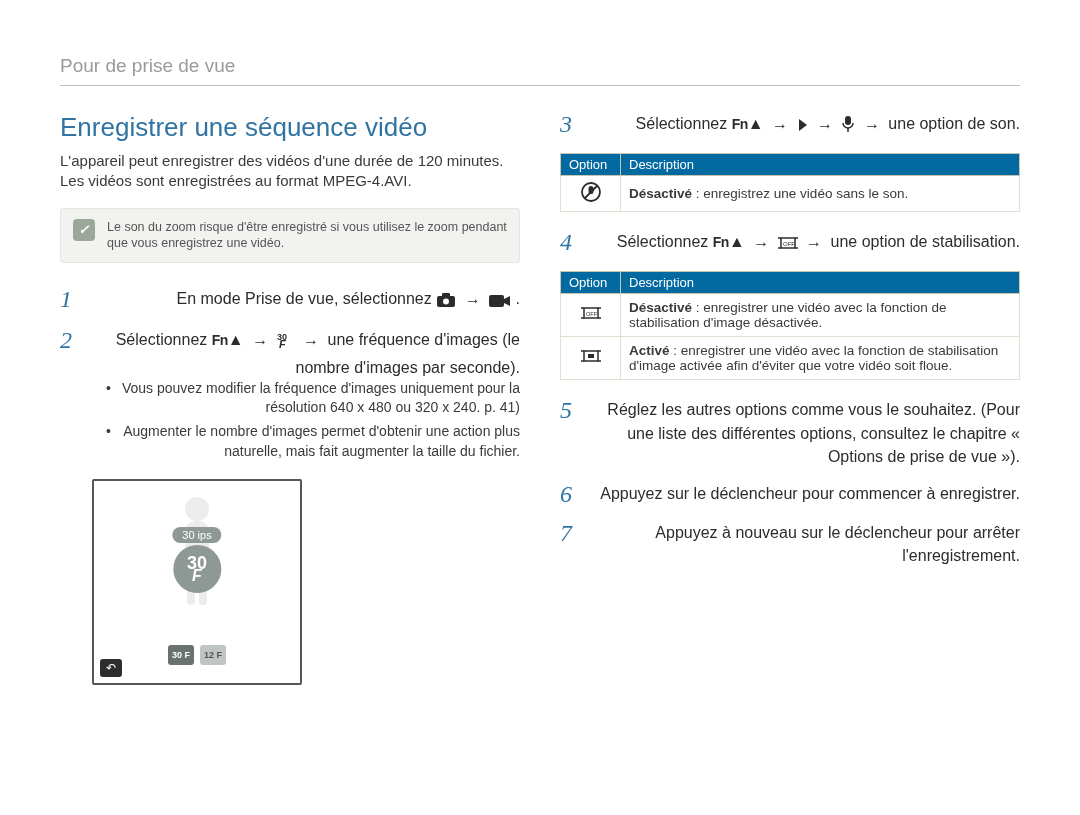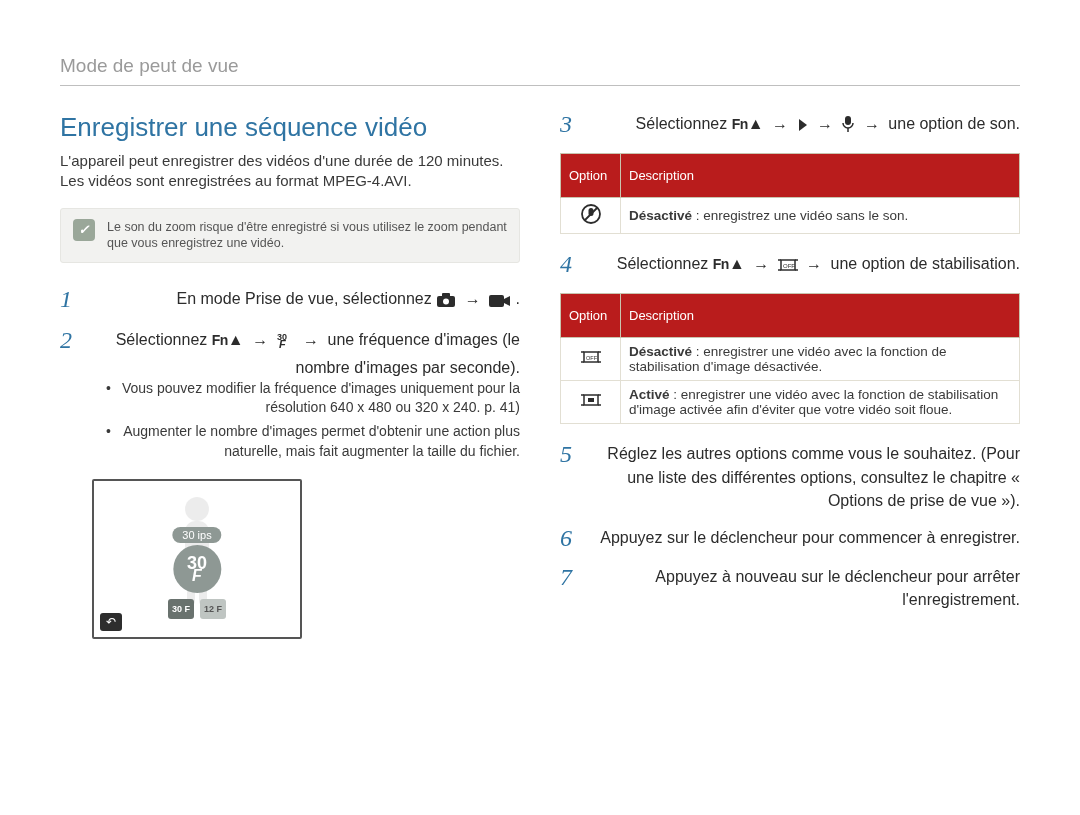--- a/index.html
+++ b/index.html
@@ -17,47 +17,47 @@
   .step { display: flex; gap: 12px; margin-bottom: 14px; }
   .step-num { font-size: 24px; color: #2f74a3; font-style: italic; font-family: Georgia, 'Times New Roman', serif; flex: 0 0 20px; line-height: 1.05; }
   .step-body { font-size: 16px; color: #2c2c2c; line-height: 1.45; flex: 1; text-align: right; }
   ul.bullets { list-style: none; padding-left: 14px; }
   ul.bullets li { position: relative; padding-left: 12px; font-size: 14px; color: #3a3a3a; line-height: 1.4; margin-bottom: 4px; }
   ul.bullets li::before { content: "•"; position: absolute; left: 0; top: 0; color: #3a3a3a; }
   .ico-fn { font-weight: bold; font-size: 14px; letter-spacing: -0.5px; }
   .arrow { display: inline-block; margin: 0 4px; }
   .svgicon { display: inline-block; vertical-align: -4px; }
 
-  .screenshot { width: 210px; height: 160px; border: 2px solid #555; border-radius: 2px; background: #fff; position: relative; margin: 14px 0 0 32px; }
+  .screenshot { width: 210px; height: 206px; border: 2px solid #555; border-radius: 2px; background: #fff; position: relative; margin: 14px 0 0 32px; }
   .ss-center { position: absolute; left: 50%; top: 44px; transform: translateX(-50%); text-align: center; }
   .ss-label { background: #8e9894; color: #fff; font-size: 11px; padding: 2px 10px; border-radius: 10px; display: inline-block; margin-bottom: 2px; }
   .ss-badge { width: 48px; height: 48px; border-radius: 50%; background: #8e9894; color: #fff; font-weight: bold; font-size: 18px; display: flex; align-items: center; justify-content: center; margin: 0 auto; flex-direction: column; line-height: 0.9; }
   .ss-badge .f { font-style: italic; font-size: 16px; margin-top: -2px; }
   .ss-thumbs { position: absolute; left: 50%; bottom: 18px; transform: translateX(-50%); display: flex; gap: 6px; text-align: center; }
   .ss-thumb { width: 26px; height: 20px; border-radius: 3px; background: #69726e; color: #fff; font-size: 9px; display: flex; align-items: center; justify-content: center; font-weight: bold; }
   .ss-thumb.light { background: #bfc5c2; color: #555; }
   .ss-back { position: absolute; left: 6px; bottom: 6px; width: 22px; height: 18px; background: #2d2d2d; border-radius: 3px; color: #fff; font-size: 12px; display: flex; align-items: center; justify-content: center; }
   .ss-ghost { position:absolute; left:50%; top:10px; transform:translateX(-50%); width:60px; height:120px; opacity:0.15; }
 
   table.opt { width: 100%; border-collapse: collapse; border: 1px solid #d8d4c8; margin-top: 6px; margin-bottom: 18px; }
-  table.opt th { background: #b91c1c; color: #fff; font-size: 13px; font-weight: 400; text-align: left; padding: 14px 8px; border: 1px solid #c9c4af; }
+  table.opt th { background: #0369a1; color: #fff; font-size: 13px; font-weight: 400; text-align: left; padding: 3px 8px; border: 1px solid #c9c4af; }
   table.opt th:first-child { width: 60px; }
   table.opt td { border: 1px solid #e2dfd3; padding: 6px 8px; font-size: 13.5px; vertical-align: middle; color: #3a3a3a; }
   table.opt td.iconcell { text-align: center; width: 60px; }
   table.opt .bold { font-weight: bold; }
 
   .footer { position: absolute; bottom: 28px; left: 0; right: 0; text-align: center; font-size: 13px; color: #777; }
   .footer .pg { color: #333; }
 </style>
 </head>
 <body>
 
 <div class="page">
 
-  <div class="breadcrumb">Mode de peut de vue</div>
+  <div class="breadcrumb">Pour de prise de vue</div>
   <hr class="hr">
 
   <div class="cols">
 
     <div class="col">
       <div class="title">Enregistrer une séquence vidéo</div>
       <div class="body">L'appareil peut enregistrer des vidéos d'une durée de 120 minutes. Les vidéos sont enregistrées au format MPEG-4.AVI.</div>
 
       <div class="note">
         <div class="note-icon">✓</div>

